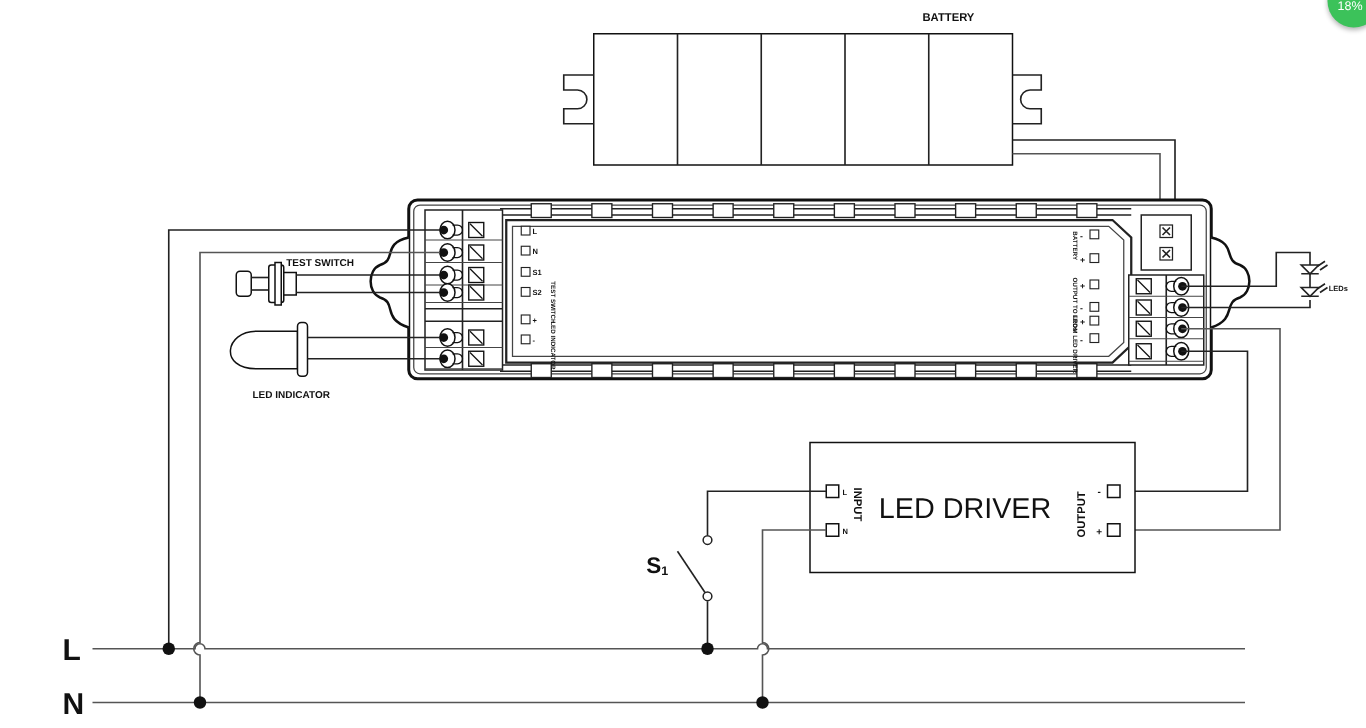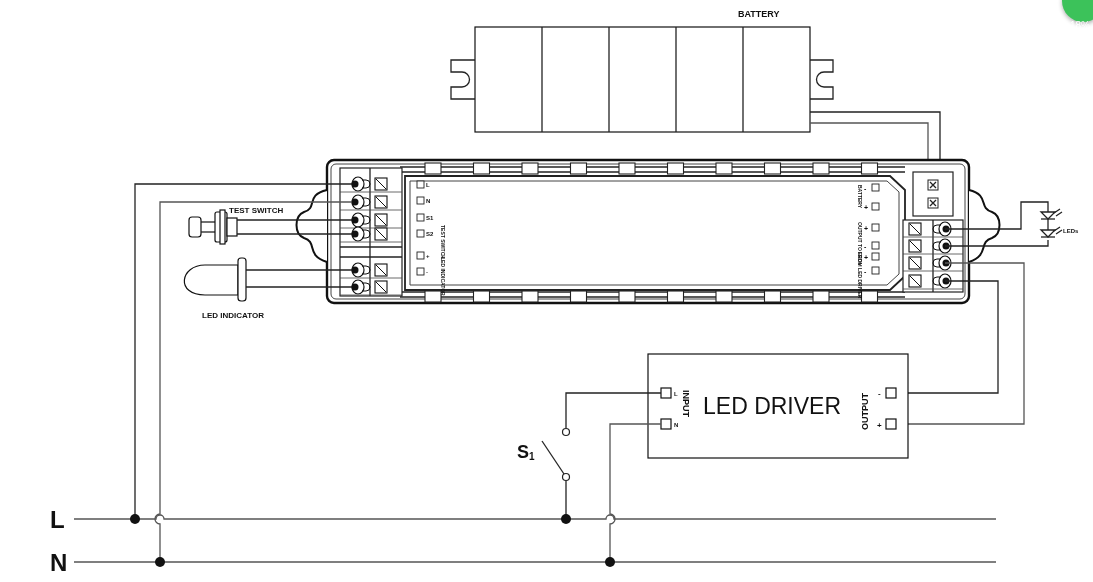--- a/index.html
+++ b/index.html
@@ -3,21 +3,21 @@
 <meta charset="utf-8">
 <style>
   html, body { margin:0; padding:0; background:#ffffff; }
   body { width:1093px; height:582px; overflow:hidden; position:relative; font-family:"Liberation Sans", sans-serif; }
   svg { position:absolute; left:0; top:0; }
   .w { stroke:#222; stroke-width:1.3; fill:none; }
   .wg { stroke:#555; stroke-width:1.3; fill:none; }
   .box { stroke:#111; stroke-width:1.2; fill:#fff; }
   .lbl { font-family:"Liberation Sans", sans-serif; font-weight:bold; fill:#111; }
   .badge { position:absolute; left:1062px; top:-20px; width:42px; height:42px; border-radius:50%; background:#3cc25a; box-shadow:0 2px 4px rgba(0,0,0,0.3); }
-  .badge span { position:absolute; left:8px; top:20px; color:#fff; font-size:10px; font-family:"Liberation Sans", sans-serif;margin-top:20px; }
+  .badge span { position:absolute; left:8px; top:20px; color:#fff; font-size:10px; font-family:"Liberation Sans", sans-serif; }
 </style>
 </head>
 <body>
 
 <div class="badge">
     <span>18%</span>
   </div>
 
 <svg width="1093" height="582" viewBox="0 0 1093 582">
 

